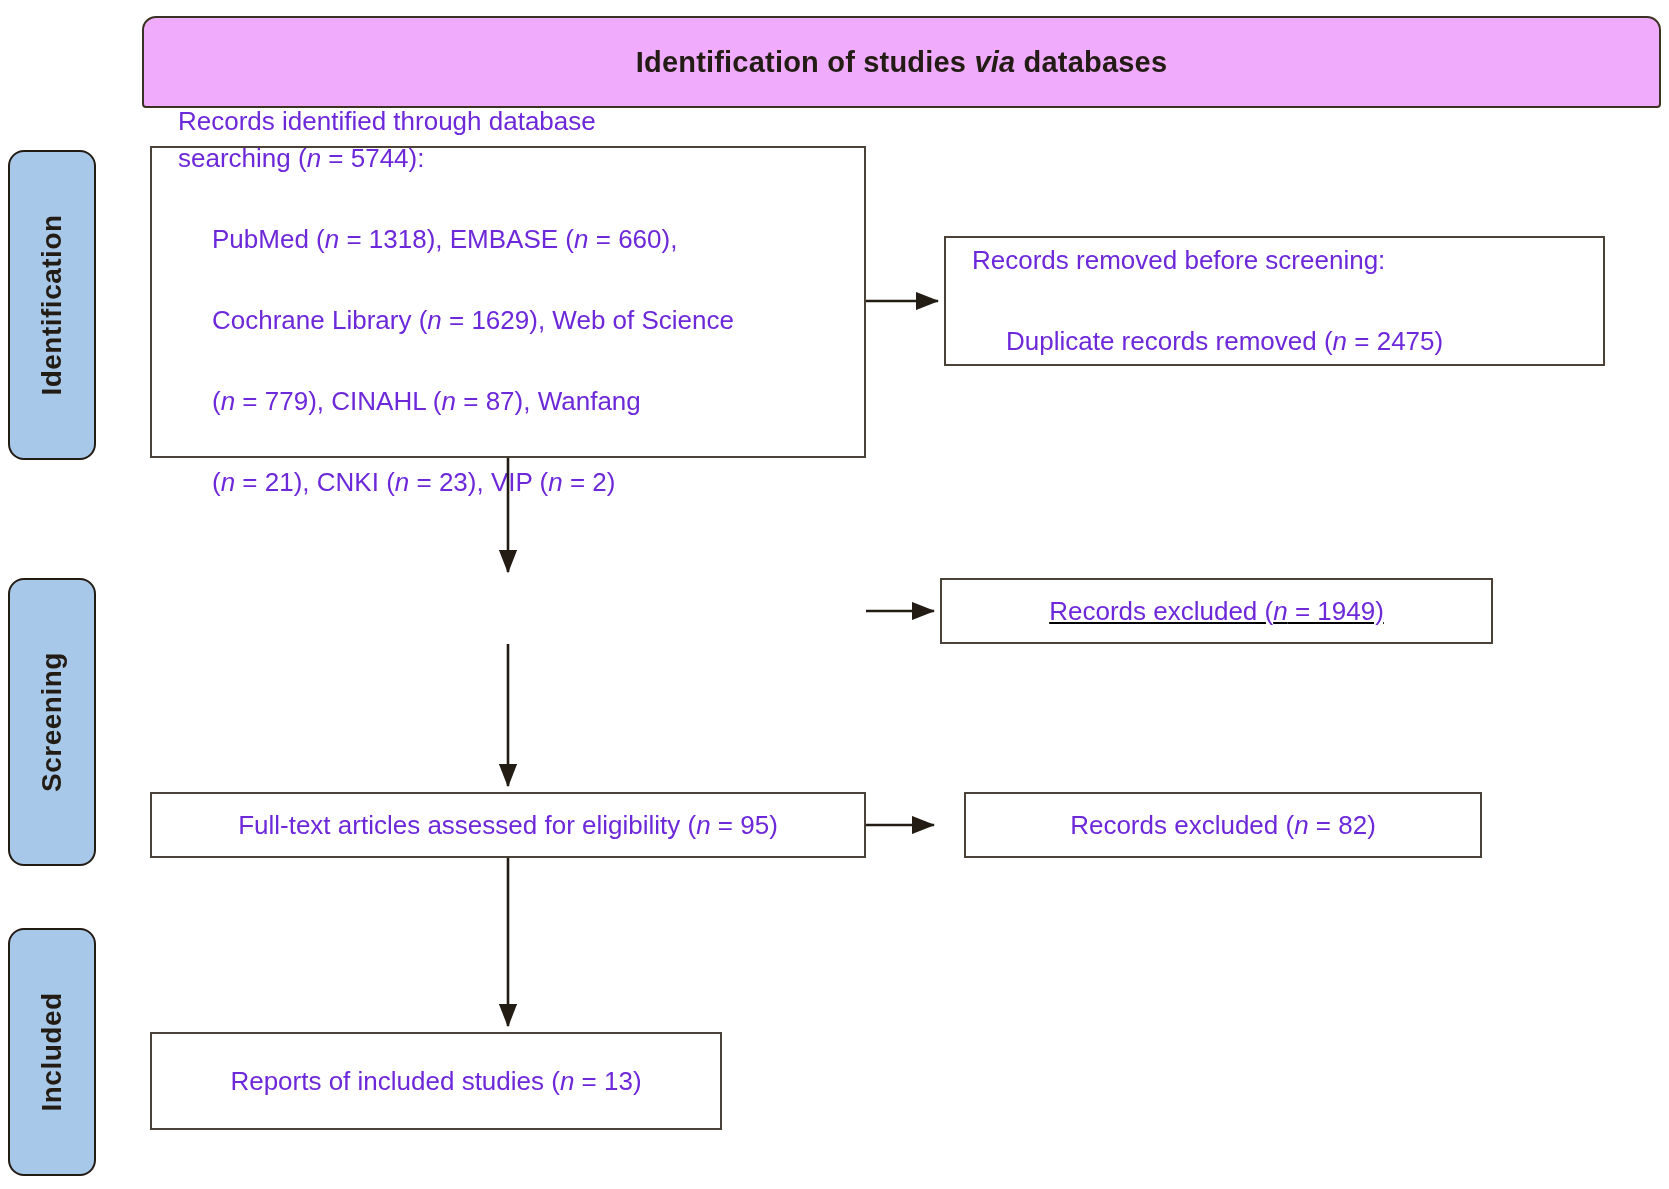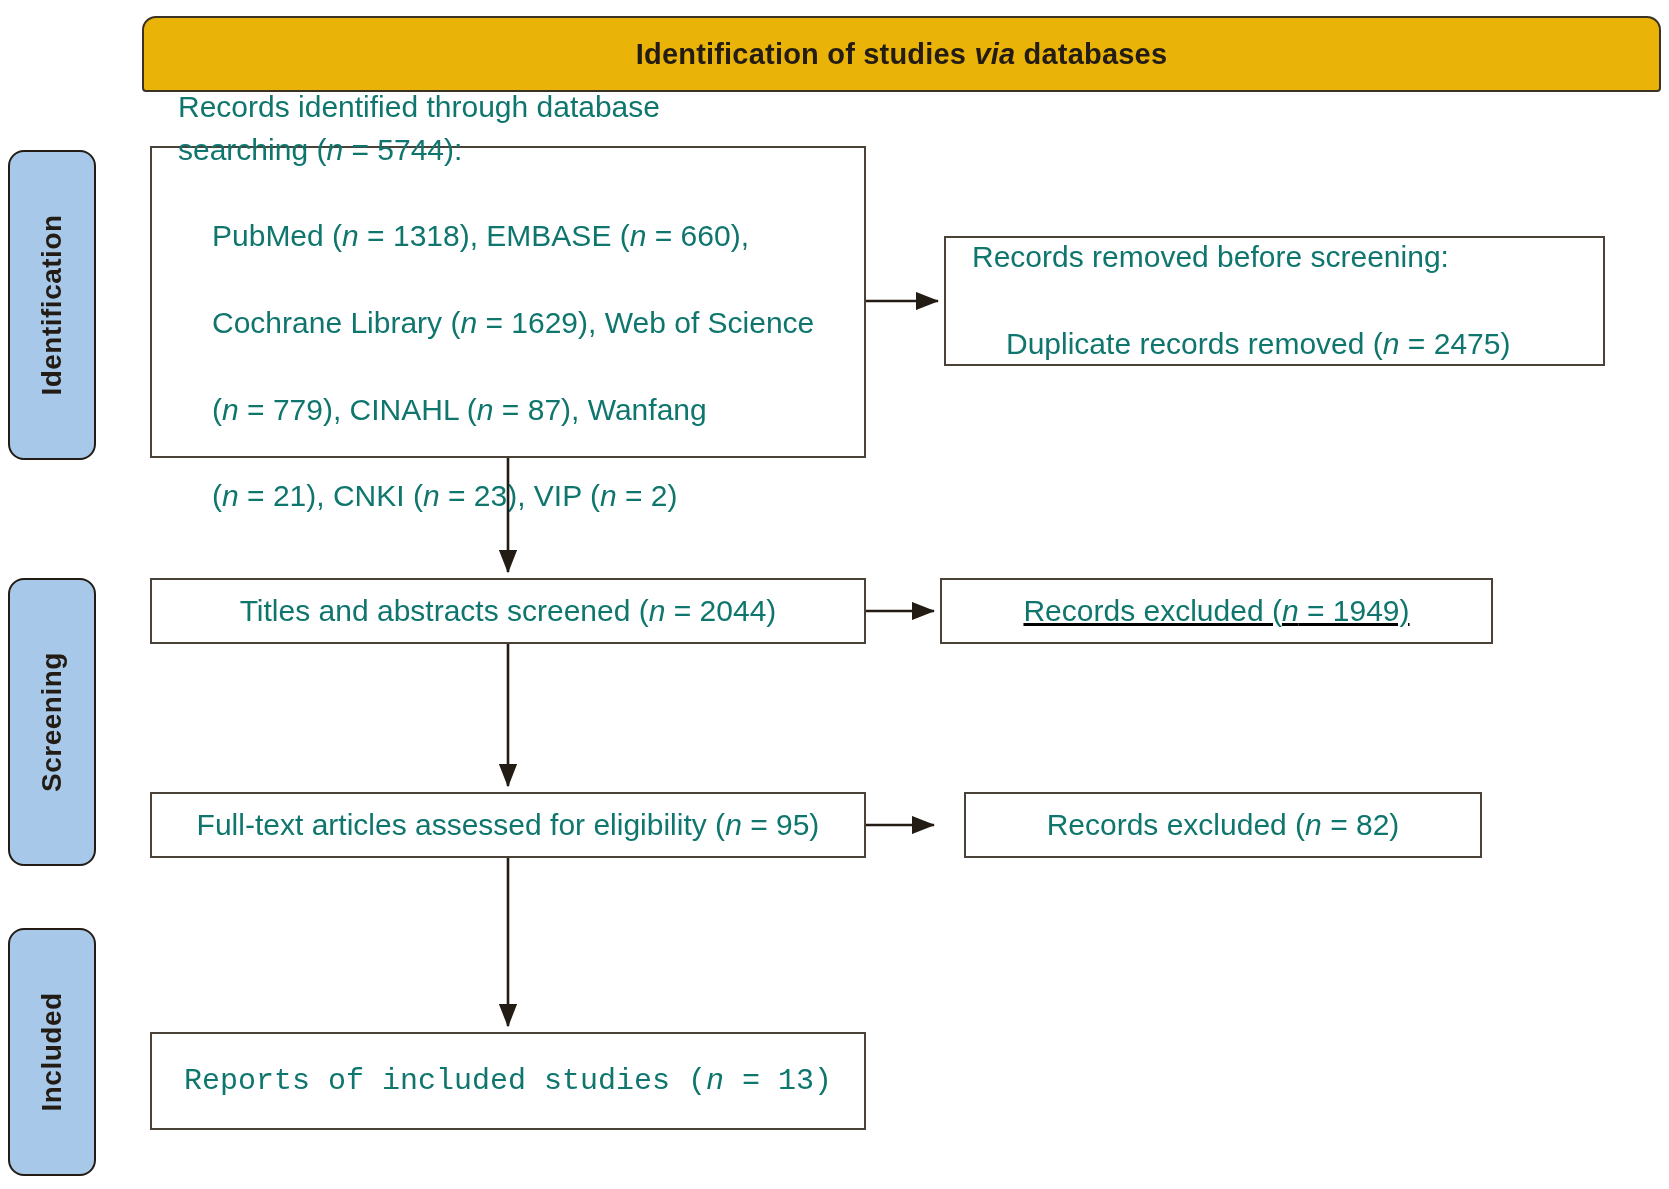--- a/index.html
+++ b/index.html
@@ -17,22 +17,22 @@
     background: #ffffff;
     overflow: hidden;
   }
 
   
   .header-bar {
     position: absolute;
     left: 142px;
     top: 16px;
     width: 1519px;
-    height: 76px;
-    background: #eab308;
+    height: 92px;
+    background: #f0abfc;
     border: 2px solid #3b3226;
     border-radius: 14px 14px 4px 4px;
     box-sizing: border-box;
     display: flex;
     align-items: center;
     justify-content: center;
     text-align: center;
   }
   .header-title {
     font-size: 29px;
@@ -72,36 +72,36 @@
   .flow-box {
     position: absolute;
     background: #ffffff;
     border: 2px solid #4a4239;
     box-sizing: border-box;
     display: flex;
     flex-direction: column;
     justify-content: center;
   }
   .flow-box .box-text {
-    font-size: 30px;
-    color: #0f766e;
+    font-size: 26px;
+    color: #6d28d9;
     line-height: 1.42;
   }
   .flow-box.pad-left  .box-text { padding: 0 18px 0 26px; text-align: left; }
   .flow-box.center    .box-text { padding: 0 14px; text-align: center; }
   .box-text i { font-style: italic; }
   .indent { padding-left: 34px; display: block; margin-top: 44px; }
 
   #box-identified   { left: 150px;  top: 146px; width: 716px;  height: 312px; }
   #box-removed      { left: 944px;  top: 236px; width: 661px;  height: 130px; }
   #box-screened     { left: 150px;  top: 578px; width: 716px;  height: 66px;  }
   #box-excluded-1   { left: 940px;  top: 578px; width: 553px;  height: 66px; text-decoration: underline;  }
   #box-fulltext     { left: 150px;  top: 792px; width: 716px;  height: 66px;  }
   #box-excluded-2   { left: 940px;  top: 792px; width: 518px;  height: 66px; margin-left: 24px;  }
-  #box-included     { left: 150px;  top: 1032px; width: 716px; height: 98px; font-family: Liberation Mono, monospace;  }
+  #box-included     { left: 150px;  top: 1032px; width: 572px; height: 98px;  }
 
   
   #connectors {
     position: absolute;
     left: 0;
     top: 0;
     width: 1669px;
     height: 1189px;
     pointer-events: none;
   }
@@ -136,23 +136,20 @@
     </div>
   </div>
 
   <div class="flow-box pad-left" id="box-removed">
     <div class="box-text">
       <span>Records removed before screening:</span>
       <span class="indent">Duplicate records removed (<i>n</i> = 2475)</span>
     </div>
   </div>
 
-  <div class="flow-box center" id="box-screened">
-    <div class="box-text">Titles and abstracts screened (<i>n</i> = 2044)</div>
-  </div>
 
   <div class="flow-box center" id="box-excluded-1">
     <div class="box-text">Records excluded (<i>n</i> = 1949)</div>
   </div>
 
   <div class="flow-box center" id="box-fulltext">
     <div class="box-text">Full-text articles assessed for eligibility (<i>n</i> = 95)</div>
   </div>
 
   <div class="flow-box center" id="box-excluded-2">

